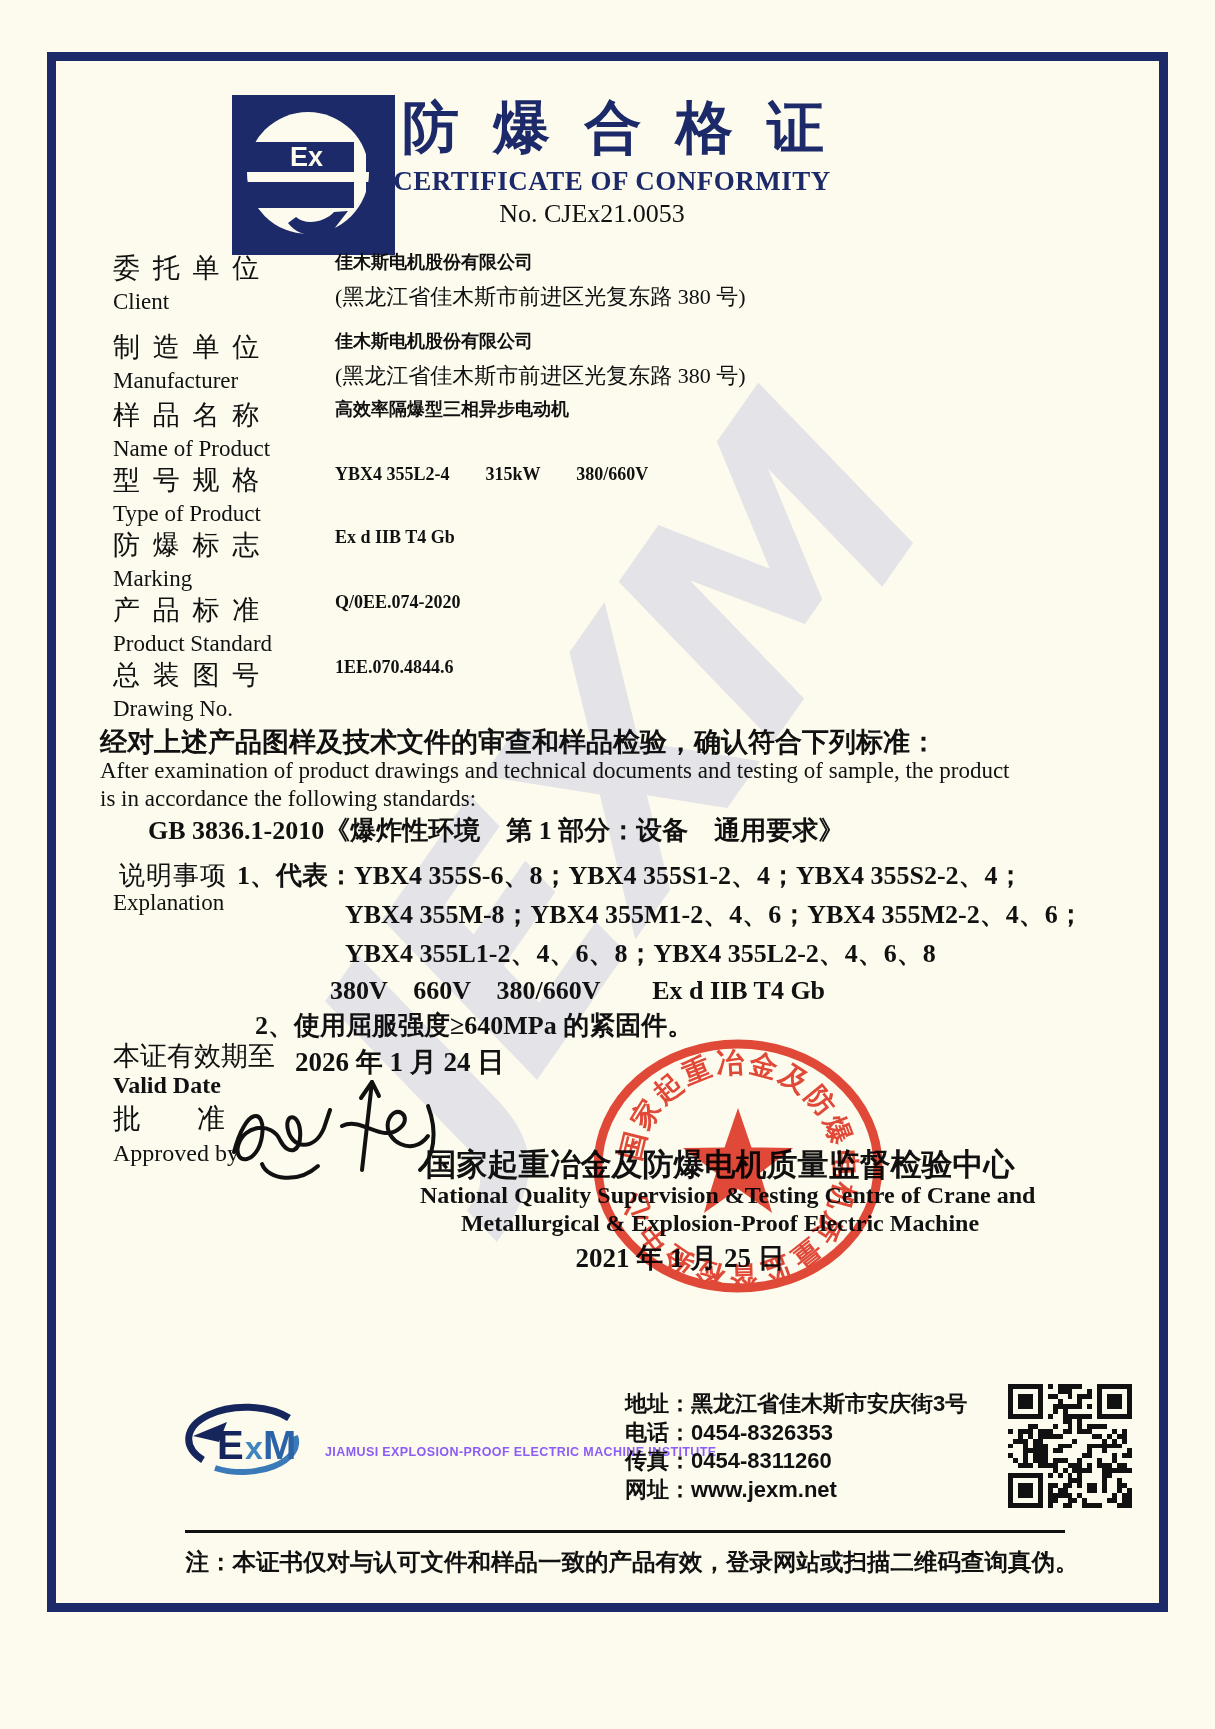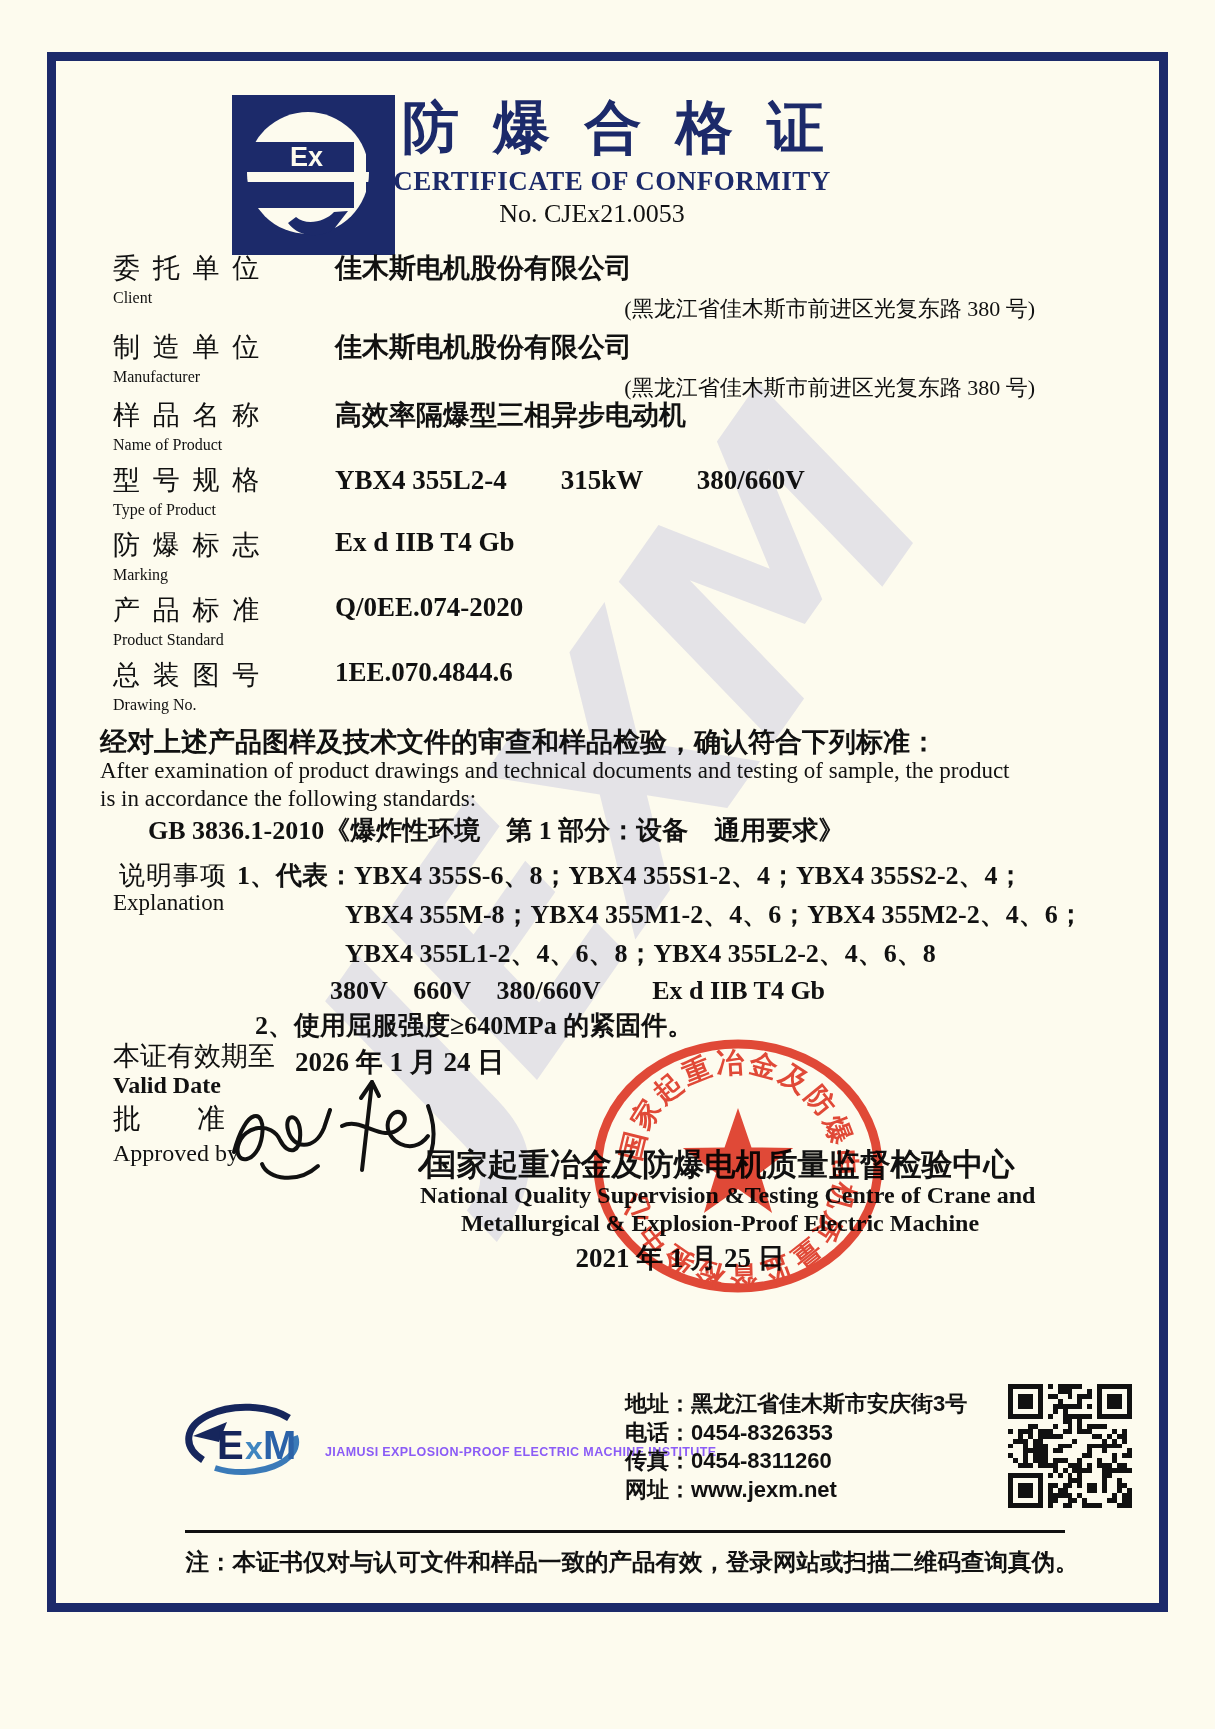--- a/index.html
+++ b/index.html
@@ -11,24 +11,24 @@
   
   .watermark{position:absolute;left:120px;top:330px;width:1000px;height:900px;display:flex;align-items:center;justify-content:center;transform:rotate(-55deg);font-family:"DejaVu Sans",sans-serif;font-weight:bold;font-style:italic;font-size:300px;letter-spacing:-12px;color:rgba(160,158,214,0.26);z-index:0;pointer-events:none;}
   
   .title-cn{left:402px;top:90px;width:420px;text-align:center;font-size:57px;font-weight:bold;color:#1c2a6a;letter-spacing:10px;white-space:nowrap;}
   .title-en{left:392px;top:166px;width:440px;text-align:center;font-size:27px;font-weight:bold;color:#1c2a6a;letter-spacing:0.5px;white-space:nowrap;}
   .cert-no{left:392px;top:199px;width:400px;text-align:center;font-size:26px;font-weight:normal;color:#111;white-space:nowrap;}
   
   .row{position:absolute;left:0;width:1050px;}
   .flabel{position:absolute;left:113px;width:220px;}
   .flabel .cn{font-size:27px;letter-spacing:3px;white-space:nowrap;}
-  .flabel .en{font-size:16px;margin-top:3px;white-space:nowrap;}
+  .flabel .en{font-size:23px;margin-top:3px;white-space:nowrap;}
   .fvalue{position:absolute;left:335px;width:700px;}
-  .fvalue .val{font-size:27px;font-weight:bold;white-space:nowrap;}
-  .fvalue .note{font-size:22px;margin-top:8px;white-space:nowrap;text-align:right;}
+  .fvalue .val{font-size:18px;font-weight:bold;white-space:nowrap;}
+  .fvalue .note{font-size:22px;margin-top:8px;white-space:nowrap;}
   
   .stm-cn{left:100px;top:724px;width:1000px;font-size:27px;font-weight:bold;white-space:nowrap;}
   .stm-en{left:100px;top:757px;width:1000px;font-size:23px;line-height:28px;}
   .standards{left:148px;top:812px;width:960px;font-size:26px;font-weight:bold;line-height:37px;white-space:nowrap;}
   
   .exp-label-cn{left:113px;top:858px;font-size:26px;letter-spacing:1px;white-space:nowrap;margin-left:6px;}
   .exp-label-en{left:113px;top:890px;font-size:23px;white-space:nowrap;}
   .exp-line{font-size:26px;font-weight:bold;white-space:nowrap;}
   
   .valid-label-cn{left:113px;top:1038px;font-size:27px;white-space:nowrap;}

